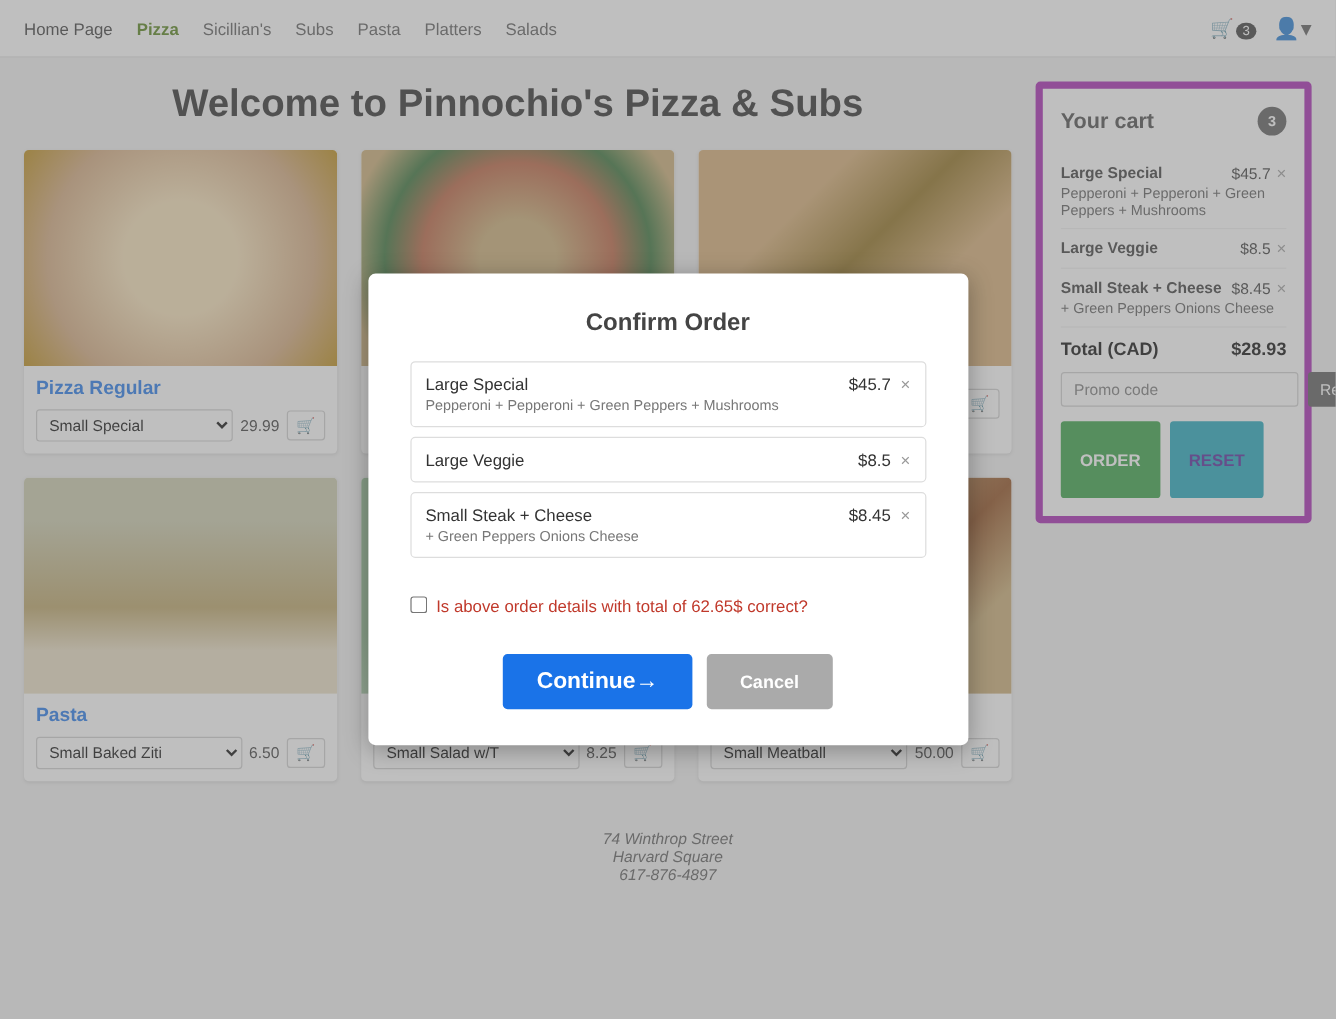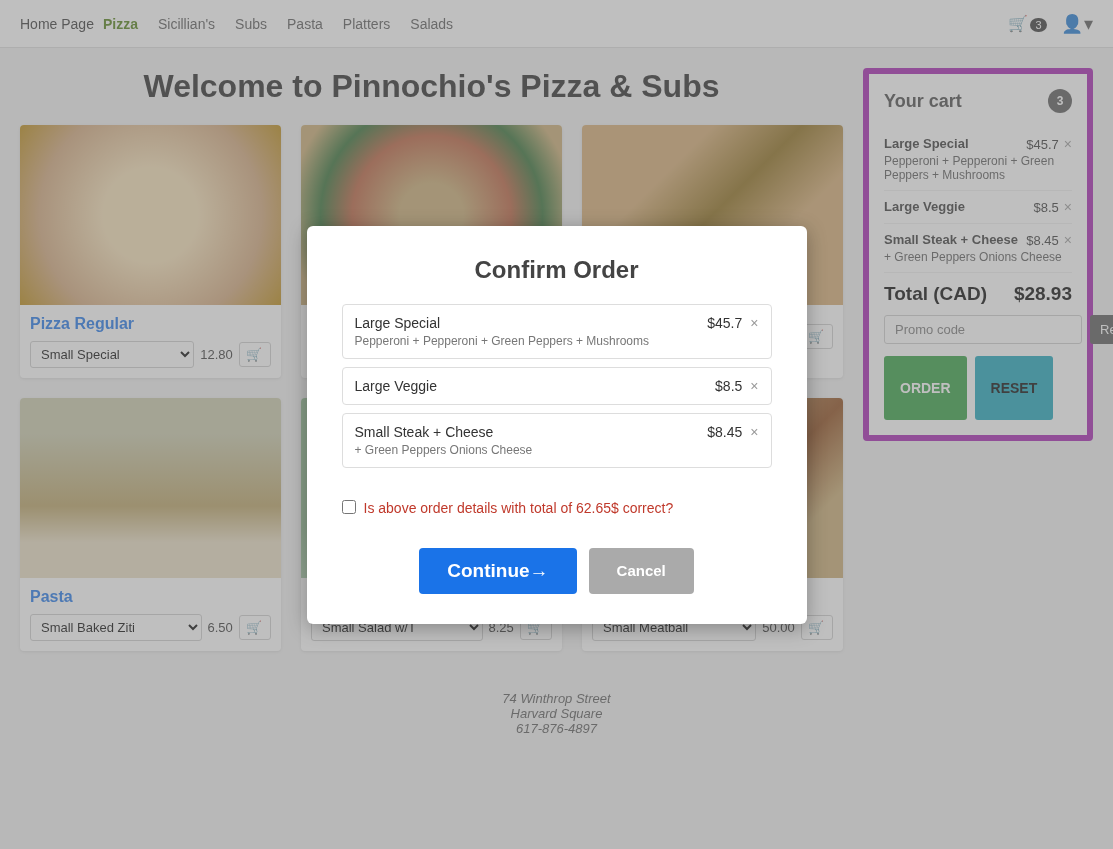--- a/index.html
+++ b/index.html
@@ -7,21 +7,21 @@
 
     
     nav {
       background: #fff;
       border-bottom: 1px solid #ddd;
       display: flex;
       align-items: center;
       padding: 0 20px;
       height: 48px;
     }
-    .nav-brand { font-size: 14px; color: #333; font-weight: 500; margin-right: 9px; }
+    .nav-brand { font-size: 14px; color: #333; font-weight: 500; margin-right: 20px; }
     .nav-links { display: flex; gap: 20px; }
     .nav-link { font-size: 14px; color: #555; text-decoration: none; cursor: pointer; }
     .nav-link.active { color: #4d7c0f; font-weight: 600; }
     .nav-right { margin-left: auto; display: flex; align-items: center; gap: 15px; }
     .cart-icon { position: relative; cursor: pointer; }
     .cart-badge {
       background: #333;
       color: #fff;
       border-radius: 50%;
       font-size: 11px;
@@ -83,21 +83,21 @@
       justify-content: center;
       font-size: 12px;
       font-weight: 600;
     }
     .cart-item { border-bottom: 1px solid #eee; padding: 8px 0; font-size: 13px; }
     .cart-item-header { display: flex; justify-content: space-between; align-items: flex-start; }
     .cart-item-name { font-weight: 600; color: #333; }
     .cart-item-price { color: #333; white-space: nowrap; margin-left: 8px; }
     .cart-item-remove { color: #999; cursor: pointer; margin-left: 5px; font-size: 14px; }
     .cart-item-desc { color: #555; font-size: 12px; margin-top: 2px; }
-    .cart-total { display: flex; justify-content: space-between; padding: 10px 0; font-size: 19px; font-weight: 700; }
+    .cart-total { display: flex; justify-content: space-between; padding: 10px 0; font-size: 15px; font-weight: 700; }
     .promo-row { display: flex; gap: 8px; margin-bottom: 12px; }
     .promo-input {
       flex: 1;
       border: 1px solid #ccc;
       border-radius: 3px;
       padding: 6px 10px;
       font-size: 13px;
       color: #aaa;
     }
     .redeem-btn {
@@ -115,21 +115,21 @@
       border: none;
       border-radius: 3px;
       padding: 23px 16px;
       cursor: pointer;
       font-size: 14px;
       font-weight: 600;
       margin-right: 8px;
     }
     .reset-btn {
       background: #17a2b8;
-      color: #000000;
+      color: #4c1d95;
       border: none;
       border-radius: 3px;
       padding: 24px 16px;
       cursor: pointer;
       font-size: 14px;
       font-weight: 600;
     }
     .cart-buttons { display: flex; }
 
     
@@ -145,21 +145,21 @@
       justify-content: center;
       z-index: 100;
     }
     .modal {
       background: #fff;
       border-radius: 6px;
       padding: 30px 35px;
       width: 500px;
       box-shadow: 0 4px 20px rgba(0,0,0,0.3);
     }
-    .modal-title { text-align: center; font-size: 24px; color: #444; font-weight: 600; margin-bottom: 20px; }
+    .modal-title { text-align: center; font-size: 20px; color: #444; font-weight: 600; margin-bottom: 20px; }
     .modal-item {
       border: 1px solid #ddd;
       border-radius: 4px;
       padding: 10px 12px;
       margin-bottom: 8px;
       display: flex;
       justify-content: space-between;
       align-items: flex-start;
     }
     .modal-item-left { flex: 1; }
@@ -229,21 +229,21 @@
 
       <div class="product-card">
         <div class="product-image pizza-plain"></div>
         <div class="product-info">
           <div class="product-name">Pizza Regular</div>
           <div class="product-controls">
             <select class="product-select">
               <option>Small Special</option>
               <option>Large Special</option>
             </select>
-            <span class="product-price">12.80</span>
+            <span class="product-price">29.99</span>
             <button class="cart-btn">🛒</button>
           </div>
         </div>
       </div>
 
       <div class="product-card">
         <div class="product-image pizza-toppings"></div>
         <div class="product-info">
           <div class="product-name"></div>
           <div class="product-controls">

